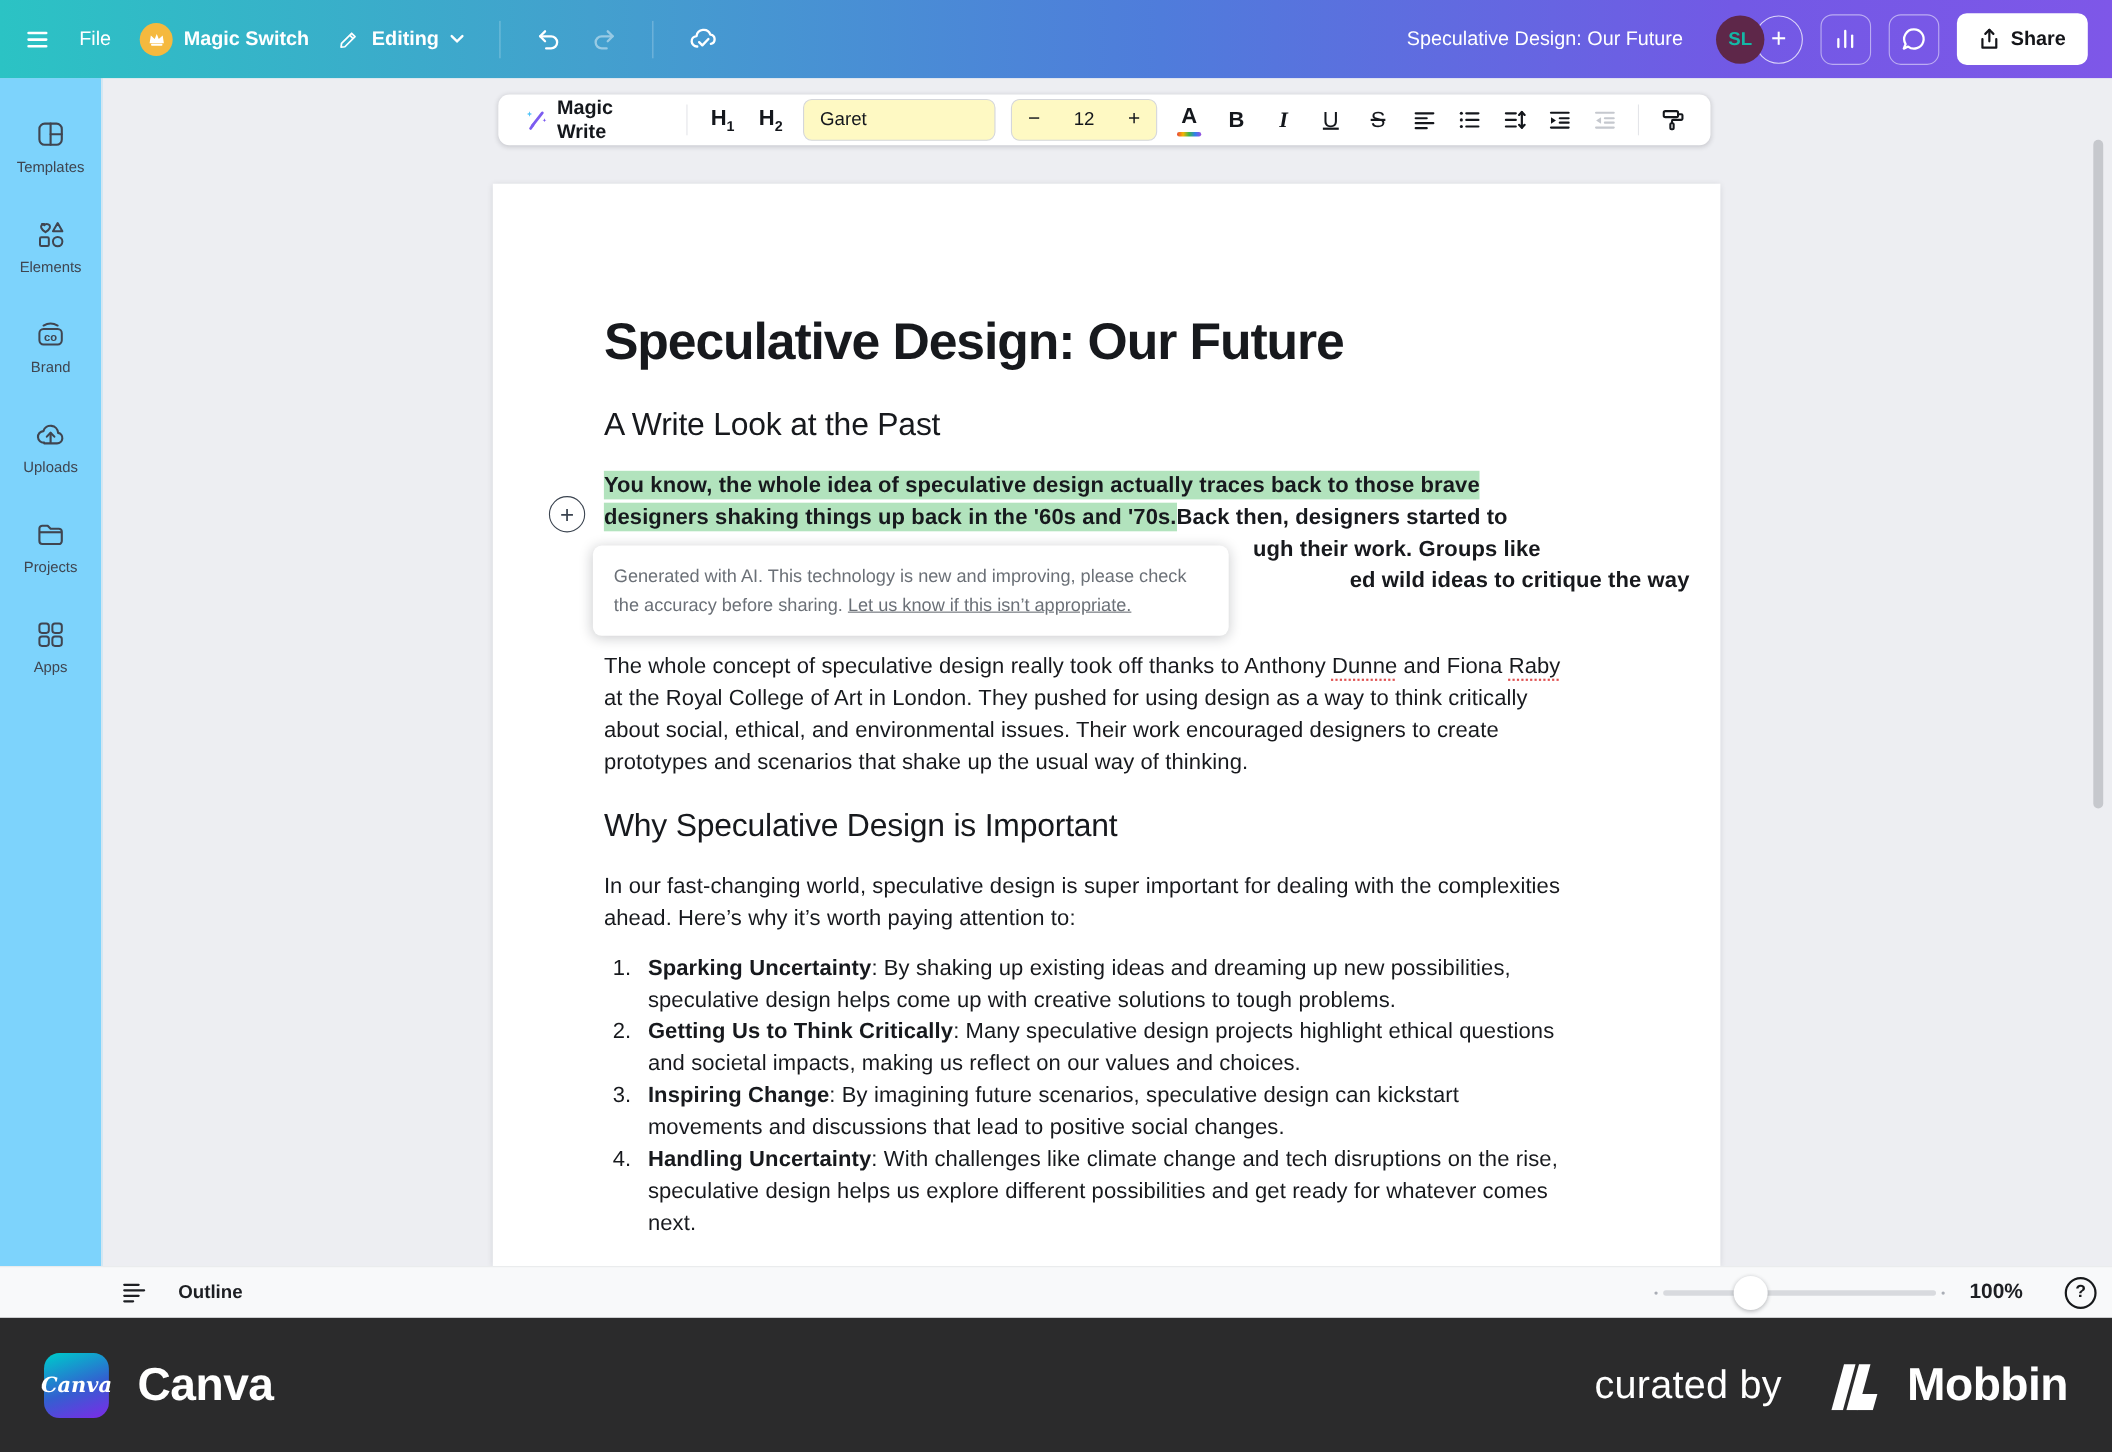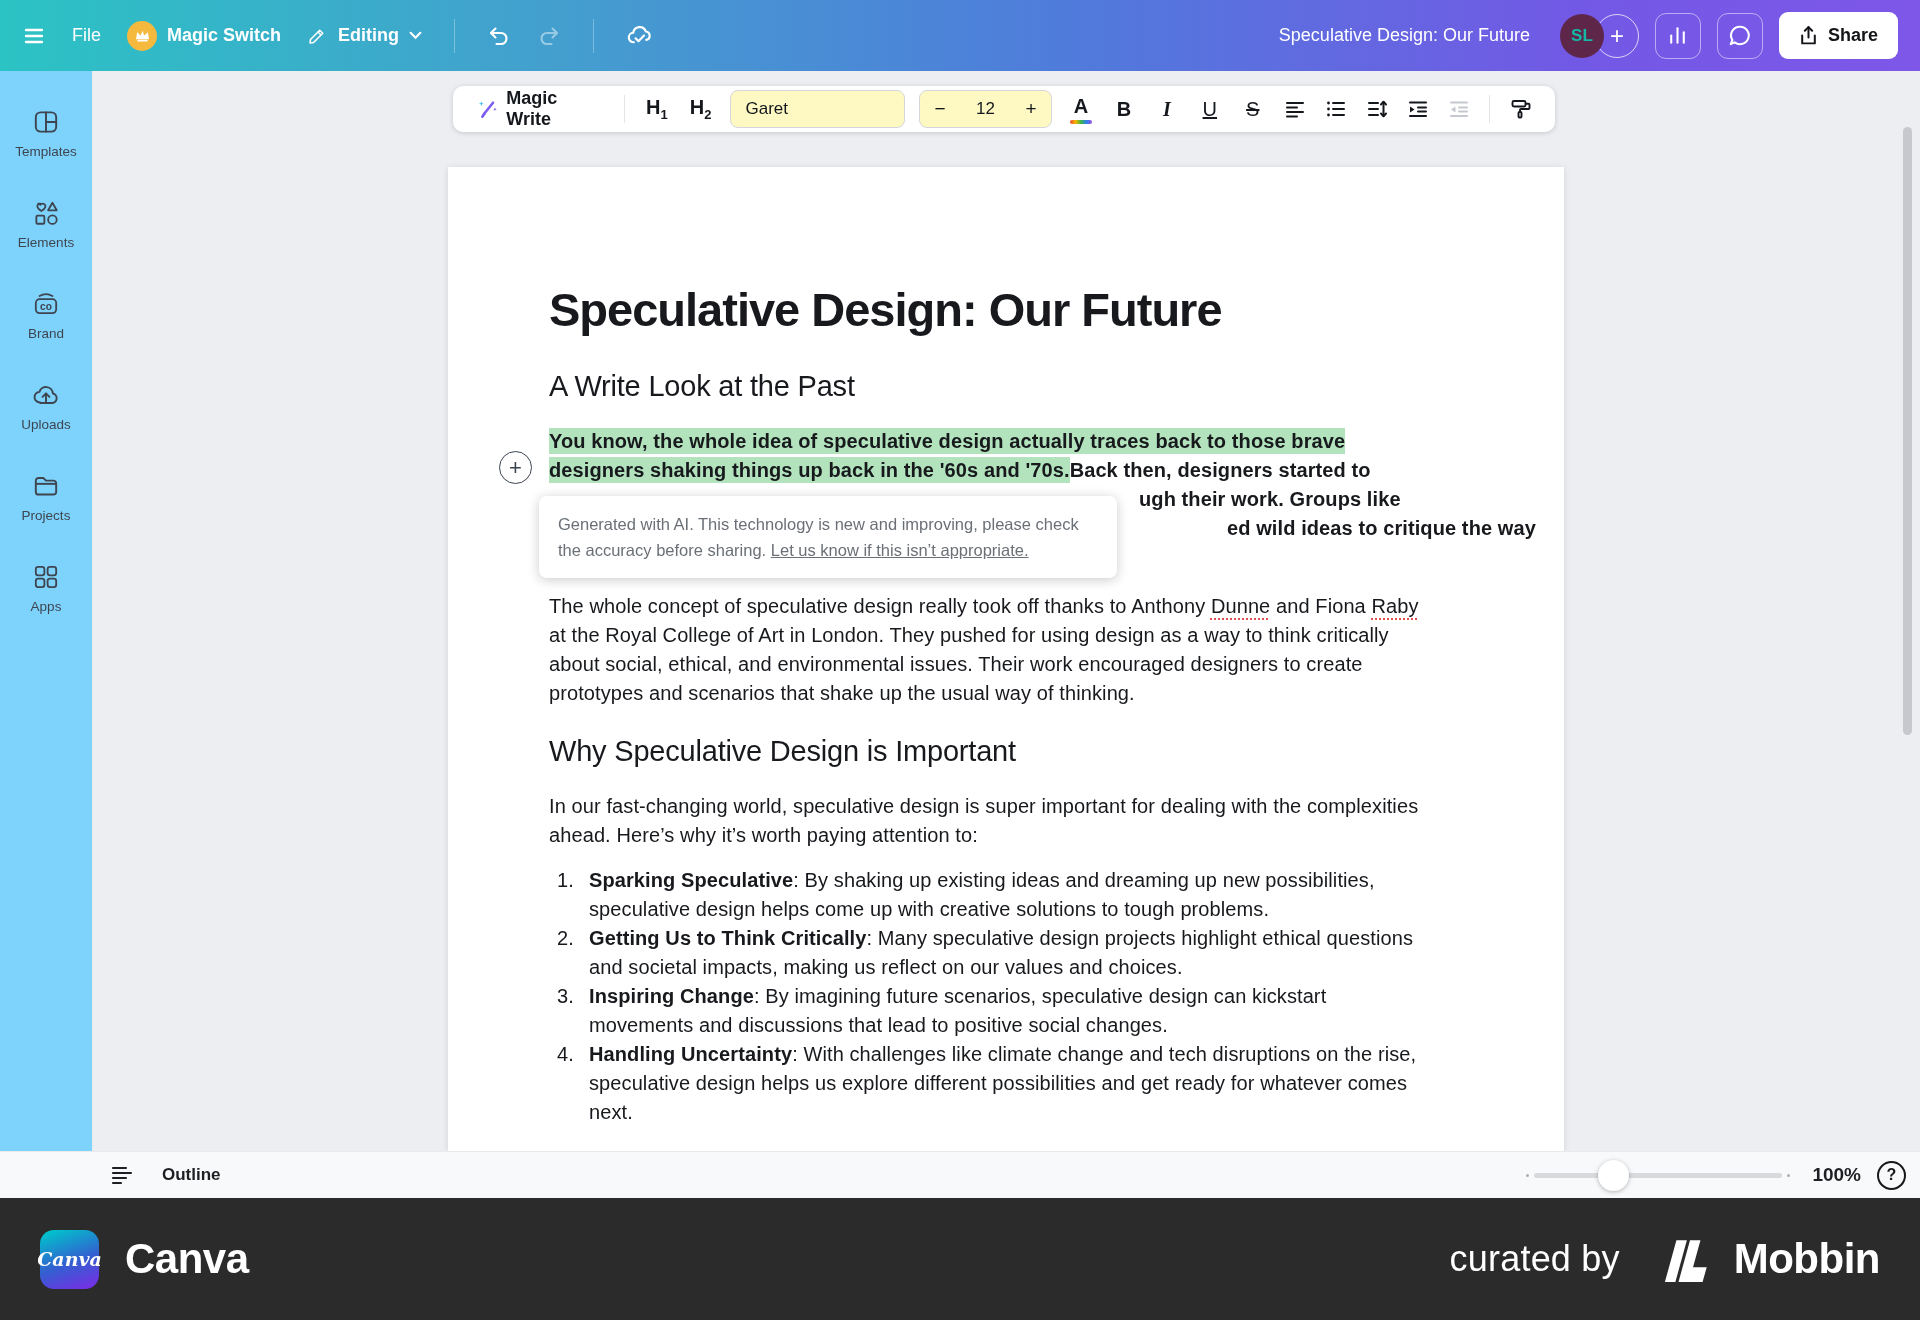--- a/index.html
+++ b/index.html
@@ -113,21 +113,21 @@
   .outline-wrap { display:flex; align-items:center; gap:28px; margin-left:110px; cursor:pointer; color:#1d1f23; }
   .outline-label { font-size:17px; font-weight:600; }
   .zoom-wrap { margin-left:auto; display:flex; align-items:center; }
   .slider { position:relative; width:248px; height:5px; background:#d8dade; border-radius:3px;
             margin-right:30px; cursor:pointer; }
   .slider::before, .slider::after { content:""; position:absolute; top:1px; width:3px; height:3px;
             border-radius:50%; background:#a9adb5; }
   .slider::before { left:-8px; } .slider::after { right:-8px; }
   .knob { position:absolute; left:calc(32% - 16px); top:-13px; width:31px; height:31px; background:#fff;
           border-radius:50%; box-shadow:0 1px 4px rgba(20,24,31,.3); cursor:pointer; }
-  .zoom-label { font-size:19px; font-weight:600; color:#1d1f23; margin-right:16px; }
+  .zoom-label { font-size:19px; font-weight:600; color:#1d1f23; margin-right:38px; }
   .help-btn { width:29px; height:29px; border:2.6px solid #17191b; border-radius:50%; display:flex;
               align-items:center; justify-content:center; font-size:16px; font-weight:700; color:#17191b;
               margin-right:14px; cursor:pointer; }
 
   
   .footer { position:absolute; left:0; top:1198px; width:1920px; height:122px; background:#2b2b2c;
             display:flex; align-items:center; padding:0 40px; z-index:42; }
   .canva-app-icon { width:59px; height:59px; border-radius:14px;
             background:linear-gradient(160deg,#00c4cc 5%,#335fd0 55%,#7d2ae8 100%);
             display:flex; align-items:center; justify-content:center; }
@@ -375,21 +375,21 @@
 
       <div class="para para-2"><span>The whole concept of speculative design really took off thanks to Anthony </span><span class="misspell">Dunne</span><span> and Fiona </span><span class="misspell">Raby</span><span> at the Royal College of Art in London. They pushed for using design as a way to think critically about social, ethical, and environmental issues. Their work encouraged designers to create prototypes and scenarios that shake up the usual way of thinking.</span></div>
 
       <div class="doc-h2 h2-2">Why Speculative Design is Important</div>
 
       <div class="para para-3">In our fast-changing world, speculative design is super important for dealing with the complexities ahead. Here’s why it’s worth paying attention to:</div>
 
       <div class="num-list">
         <div class="li">
           <span class="li-num">1.</span>
-          <b>Sparking Speculative</b><span>: By shaking up existing ideas and dreaming up new possibilities, speculative design helps come up with creative solutions to tough problems.</span>
+          <b>Sparking Uncertainty</b><span>: By shaking up existing ideas and dreaming up new possibilities, speculative design helps come up with creative solutions to tough problems.</span>
         </div>
         <div class="li">
           <span class="li-num">2.</span>
           <b>Getting Us to Think Critically</b><span>: Many speculative design projects highlight ethical questions and societal impacts, making us reflect on our values and choices.</span>
         </div>
         <div class="li">
           <span class="li-num">3.</span>
           <b>Inspiring Change</b><span>: By imagining future scenarios, speculative design can kickstart movements and discussions that lead to positive social changes.</span>
         </div>
         <div class="li">

